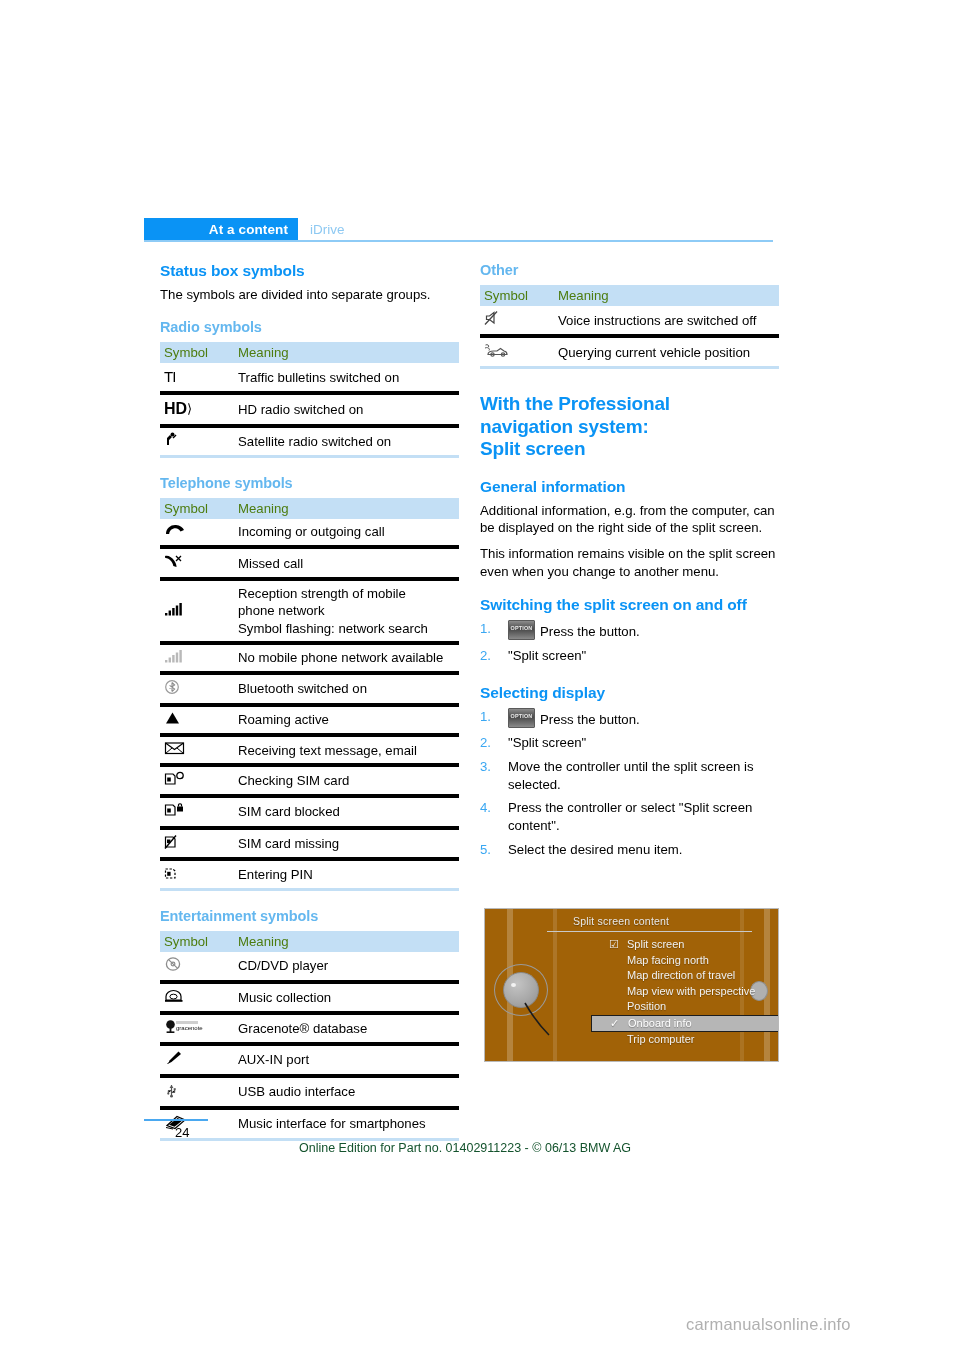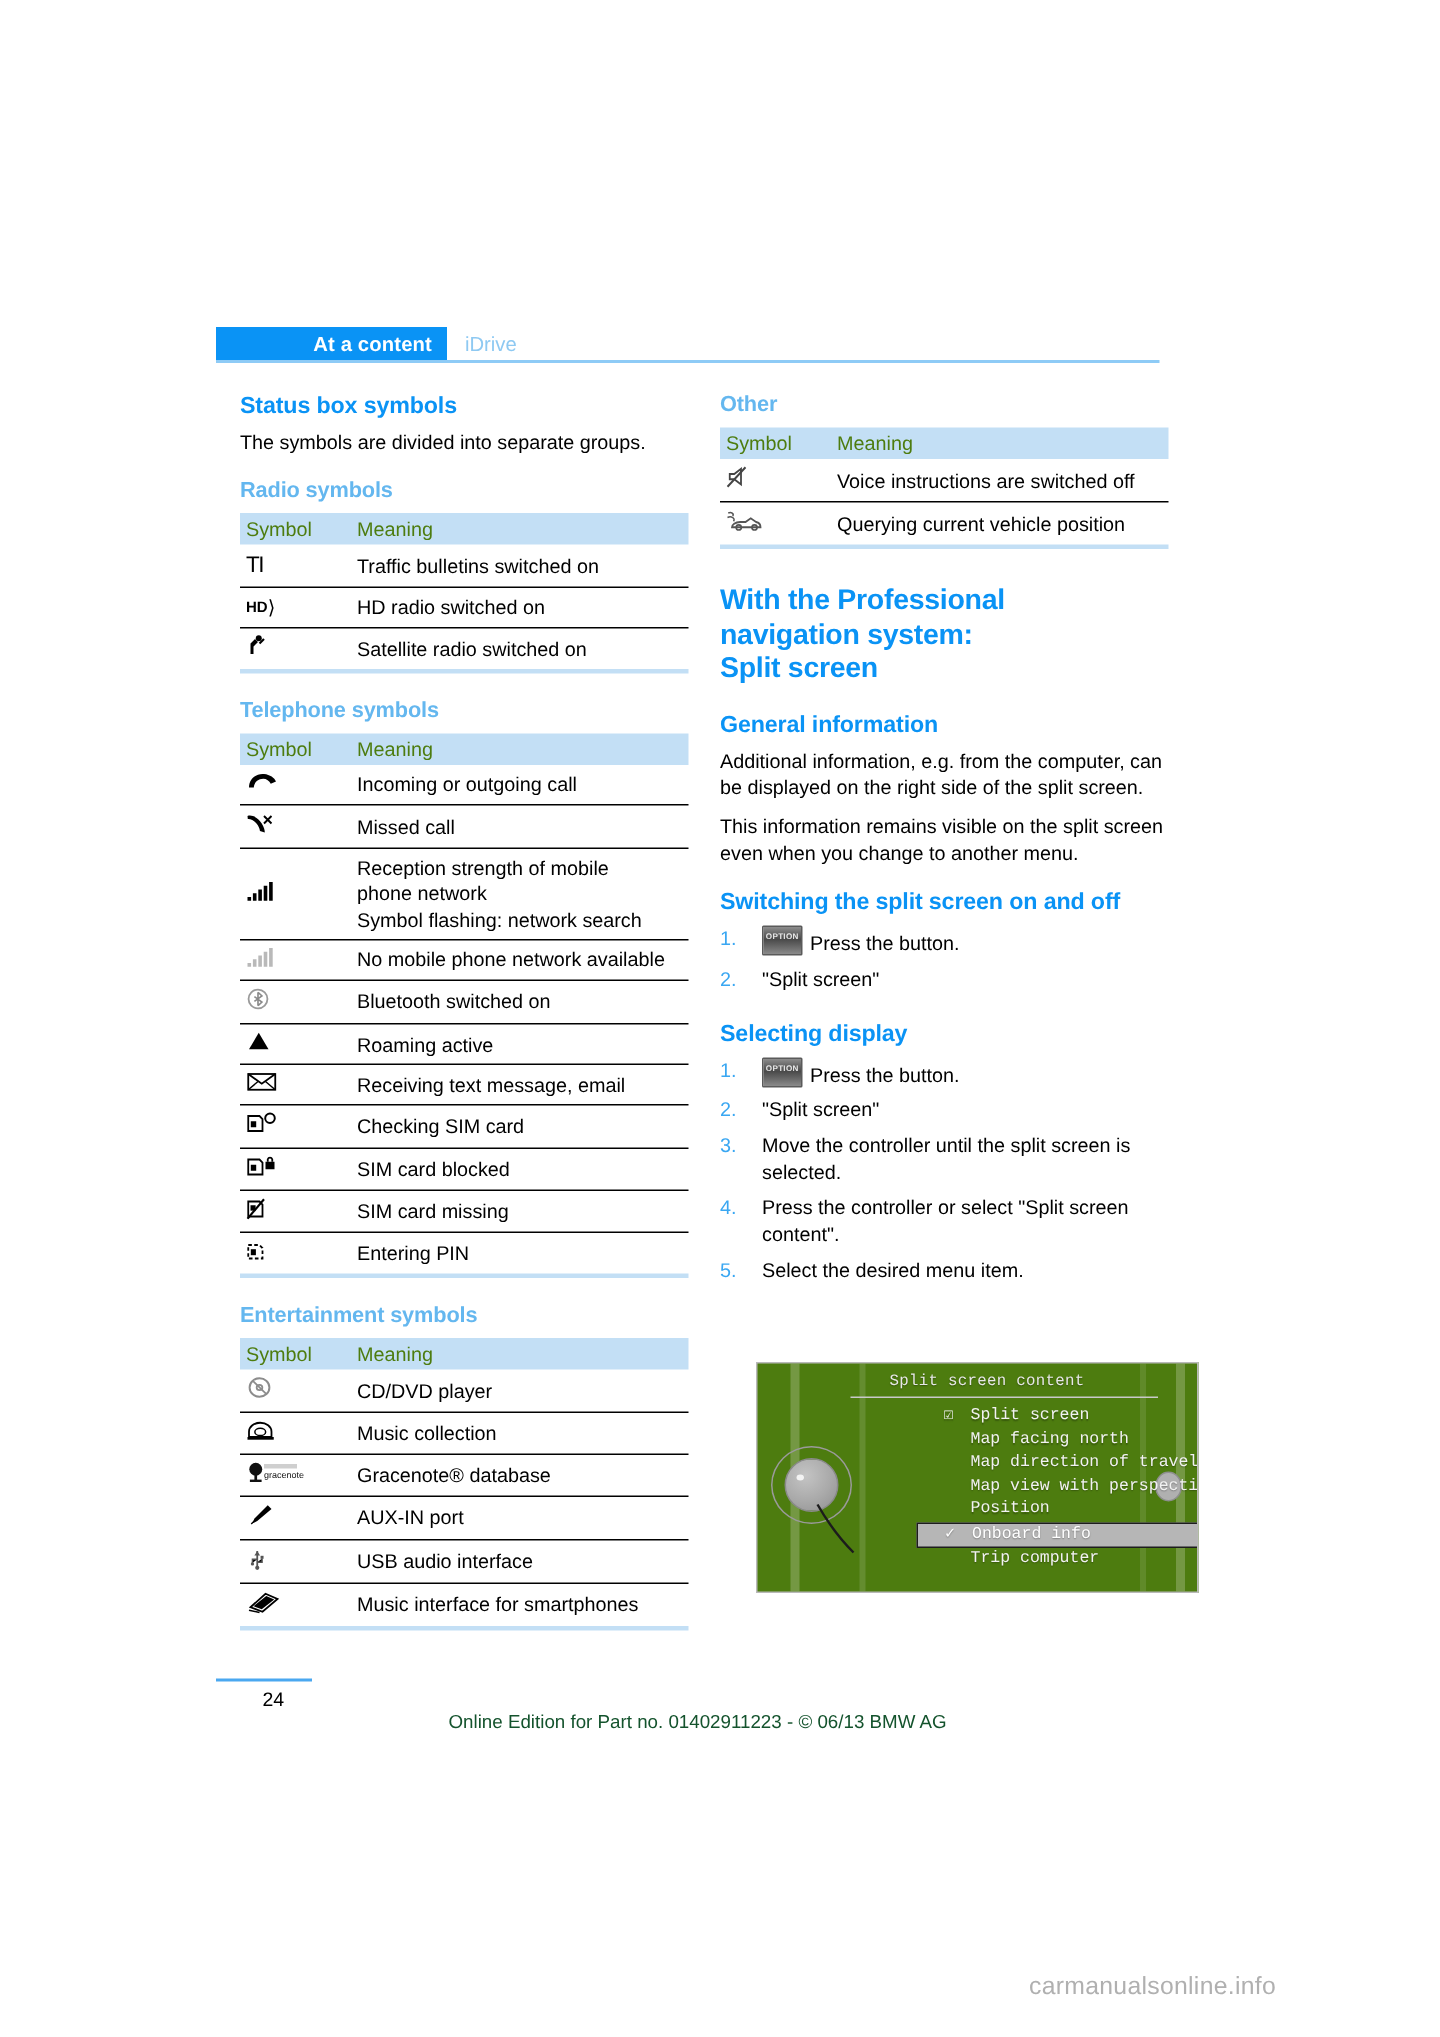--- a/index.html
+++ b/index.html
@@ -51,21 +51,21 @@
 
   
   table.symtab{border-collapse:collapse;width:299px;margin:0 0 4px 0;table-layout:fixed;}
   table.symtab th{
     background:#c3dff5;font-size:13.2px;font-weight:normal;color:#4d7c0f;
     text-align:left;padding:3px 0 3px 4px;border:none;
   }
   table.symtab th.c1{width:70px;}
   table.symtab td{
     font-size:13.2px;color:#000;padding:4px 0 4px 4px;
-    border-bottom:1px solid #000000;vertical-align:middle;line-height:1.3;
+    border-bottom:4px solid #000000;vertical-align:middle;line-height:1.3;
   }
   table.symtab td.c1{width:70px;text-align:left;}
   table.symtab tr:last-child td{border-bottom:none;}
   table.symtab tfoot td{border:none;padding:0;height:3px;background:#c3dff5;}
 
   .ico{display:inline-block;vertical-align:middle;}
 
   
   ol.steps{margin:0;padding:0;list-style:none;}
   ol.steps li{
@@ -82,22 +82,22 @@
     border:1px solid #5a5a5a;border-radius:1px;position:relative;overflow:hidden;
   }
   .optbtn span{
     position:absolute;left:0;right:0;top:4px;text-align:center;
     color:#e9e9e9;font-size:5.4px;font-weight:bold;letter-spacing:.2px;
     font-family:"Liberation Sans",sans-serif;
   }
 
   
   .figure{
-    position:absolute;left:504px;top:908px;width:293px;height:152px;
-    border:1px solid #b9b9b9;background:#4d7c0f;overflow:hidden;font-family:Liberation Mono, monospace;
+    position:absolute;left:484px;top:908px;width:293px;height:152px;
+    border:1px solid #b9b9b9;background:#a16207;overflow:hidden;
   }
   .fig-inner{position:absolute;inset:0;}
   .fig-title{
     position:absolute;left:88px;top:6px;color:#e8e8e8;font-size:10.5px;
     letter-spacing:.2px;text-shadow:0 1px 1px rgba(0,0,0,.35);
   }
   .fig-titlerule{position:absolute;left:62px;top:22px;width:205px;height:1px;background:#c9c9c9;}
   .fig-menu{position:absolute;left:120px;top:28px;width:170px;}
   .fig-item{
     color:#f2f2f2;font-size:11px;line-height:15.6px;white-space:nowrap;
@@ -165,21 +165,21 @@
       </thead>
       <tbody>
         <tr>
           <td class="c1">
             <span class="ico" style="font-size:15px;font-family:'Liberation Sans',sans-serif;letter-spacing:-1px;">TI</span>
           </td>
           <td>Traffic bulletins switched on</td>
         </tr>
         <tr>
           <td class="c1">
-            <span class="ico" style="font-size:10px;font-weight:bold;">HD</span><span style="font-size:13px;">⟩</span>
+            <span class="ico" style="font-size:16px;font-weight:bold;">HD</span><span style="font-size:13px;">⟩</span>
           </td>
           <td>HD radio switched on</td>
         </tr>
         <tr>
           <td class="c1">
             <svg width="14" height="15" viewBox="0 0 14 15">
               <path d="M3 13 L3 6 L6 3 L8 5 L5 8 L5 13 Z" fill="#000"></path>
               <circle cx="8.5" cy="2.5" r="2" fill="#000"></circle>
               <path d="M9 6 L12 3" stroke="#000" stroke-width="1.4"></path>
             </svg>

